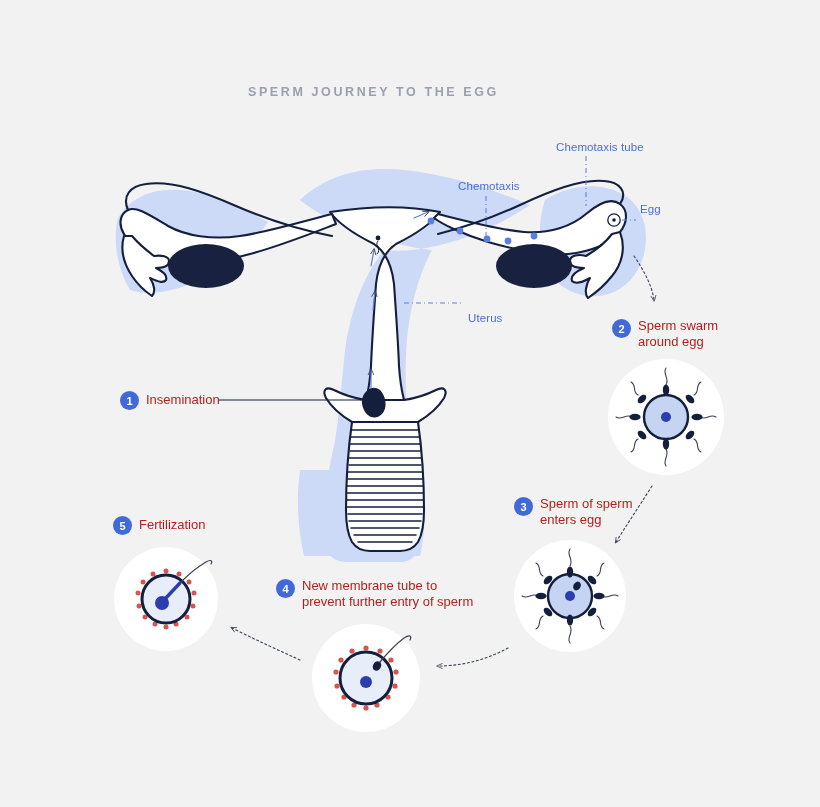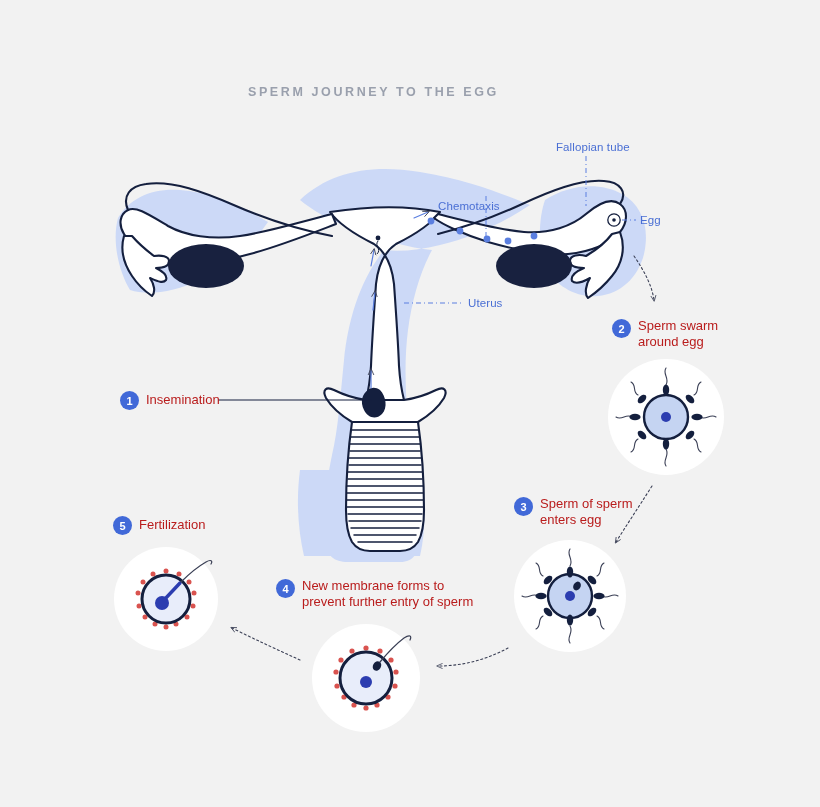--- a/index.html
+++ b/index.html
@@ -26,23 +26,23 @@
 
   
   .anno{
     position:absolute;
     font-size:11.5px;
     color:#4a6fd4;
     white-space:nowrap;
     letter-spacing:.1px;
   }
   .anno-fallopian{left:556px; top:141px;}
-  .anno-chemotaxis{left:438px; top:180px;margin-top:20px;}
-  .anno-egg{left:640px; top:214px;}
-  .anno-uterus{left:468px; top:297px;}
+  .anno-chemotaxis{left:458px; top:180px;}
+  .anno-egg{left:640px; top:203px;}
+  .anno-uterus{left:468px; top:312px;}
 
   
   .step{position:absolute;display:flex;align-items:flex-start;gap:7px;}
   .badge{
     width:19px;height:19px;border-radius:50%;
     background:#4169d8;
     color:#fff;
     font-size:11px;font-weight:700;
     display:flex;align-items:center;justify-content:center;
     flex:0 0 auto;
@@ -328,42 +328,42 @@
       </g>
       <circle cx="166" cy="599" r="24" fill="#e8edfa" stroke="#141f3e" stroke-width="3"></circle>
       <circle cx="162" cy="603" r="7" fill="#2c3db0"></circle>
       <path d="M164,600 L180,583" stroke="#2c3db0" stroke-width="3.4" stroke-linecap="round"></path>
       <path d="M181,582 C192,571 199,566 206,562 C211,559 213,561 211,564" fill="none" stroke="#3a3f55" stroke-width="1.2" stroke-linecap="round"></path>
     </g>
   </svg>
 
   <div class="title">SPERM JOURNEY TO THE EGG</div>
 
-  <div class="anno anno-fallopian">Fallopian tube</div>
+  <div class="anno anno-fallopian">Chemotaxis tube</div>
   <div class="anno anno-chemotaxis">Chemotaxis</div>
   <div class="anno anno-egg">Egg</div>
   <div class="anno anno-uterus">Uterus</div>
 
   <div class="step step-1">
     <div class="badge">1</div>
     <div class="step-label">Insemination</div>
   </div>
   <div class="step step-2">
     <div class="badge">2</div>
     <div class="step-label">Sperm swarm
 around egg</div>
   </div>
   <div class="step step-3">
     <div class="badge">3</div>
     <div class="step-label">Sperm of sperm
 enters egg</div>
   </div>
   <div class="step step-4">
     <div class="badge">4</div>
-    <div class="step-label">New membrane forms to
+    <div class="step-label">New membrane tube to
 prevent further entry of sperm</div>
   </div>
   <div class="step step-5">
     <div class="badge">5</div>
     <div class="step-label">Fertilization</div>
   </div>
 
 </div>
 
 </body></html>

